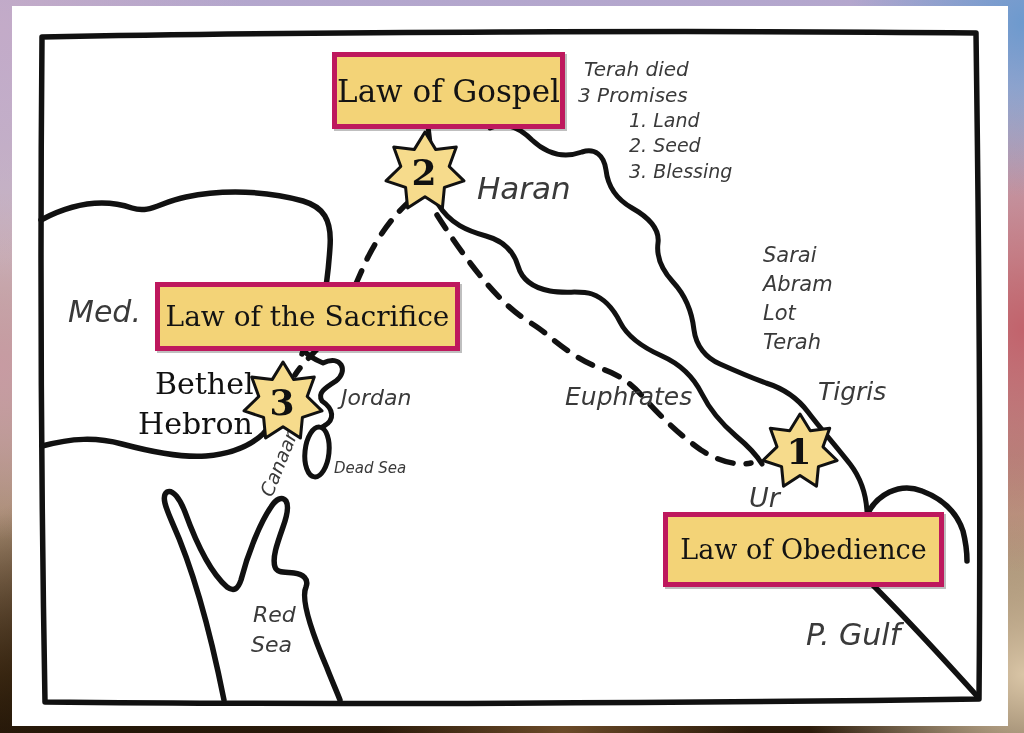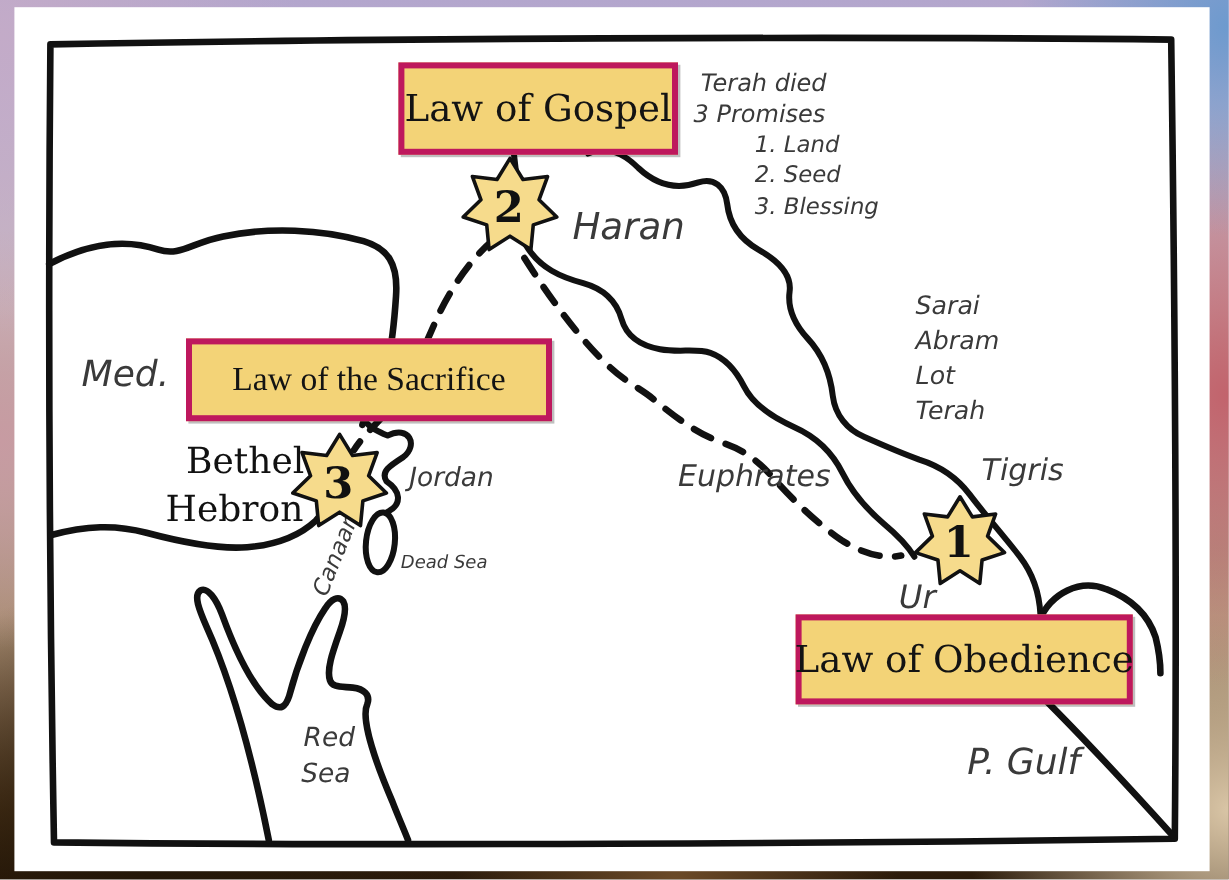--- a/index.html
+++ b/index.html
@@ -37,22 +37,22 @@
   .star{fill:#f6db8c;stroke:#111111;stroke-width:3px;stroke-linejoin:round;}
   .starnum{font-family:"DejaVu Serif","Liberation Serif",serif;font-weight:bold;fill:#111111;font-size:36px;text-anchor:middle;}
   .law-box{
     position:absolute;background:#f3d377;border:5px solid #be185d;
     display:flex;align-items:center;justify-content:center;
     font-family:"DejaVu Serif","Liberation Serif",serif;color:#131313;
     box-shadow:2px 2px 0 rgba(0,0,0,0.25);
     white-space:nowrap;
   }
   .box-gospel{left:332px;top:52px;width:223px;height:67px;font-size:31px;}
-  .box-sacrifice{left:155px;top:282px;width:295px;height:59px;font-size:28px;font-family:Liberation Serif, serif;}
-  .box-obedience{left:663px;top:512px;width:271px;height:65px;font-size:31px;}
+  .box-sacrifice{left:155px;top:282px;width:295px;height:59px;font-size:28px;}
+  .box-obedience{left:663px;top:512px;width:271px;height:65px;font-size:27px;}
 </style>
 </head>
 <body>
 
 <div class="photo-bg"></div>
 <div class="paper"></div>
 
 <svg width="1024" height="733" viewBox="0 0 1024 733">
 
   <path class="ink frame" d="M42,37 C300,32 700,30 976,33 C979,250 981,480 979,699 C700,703 320,705 45,702 C41,480 40,260 42,37 Z"></path>

